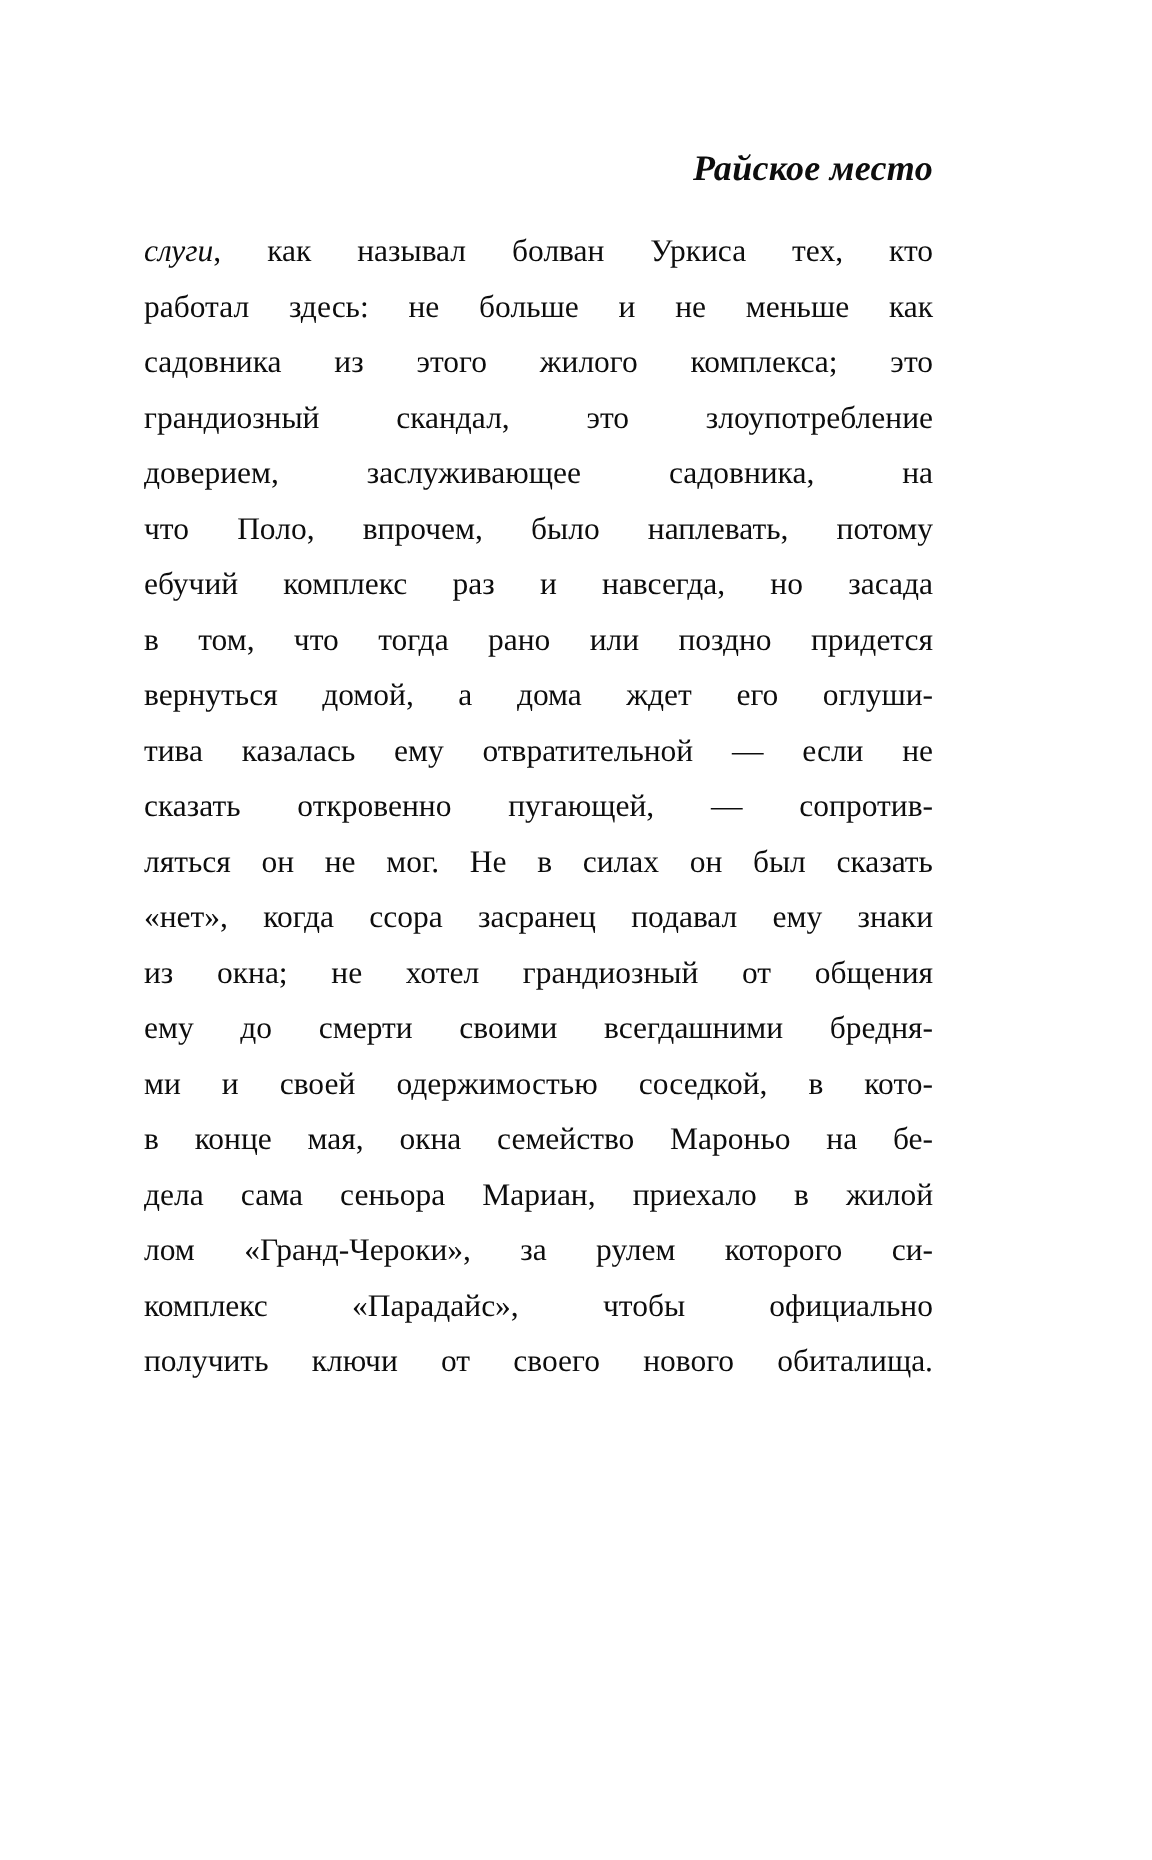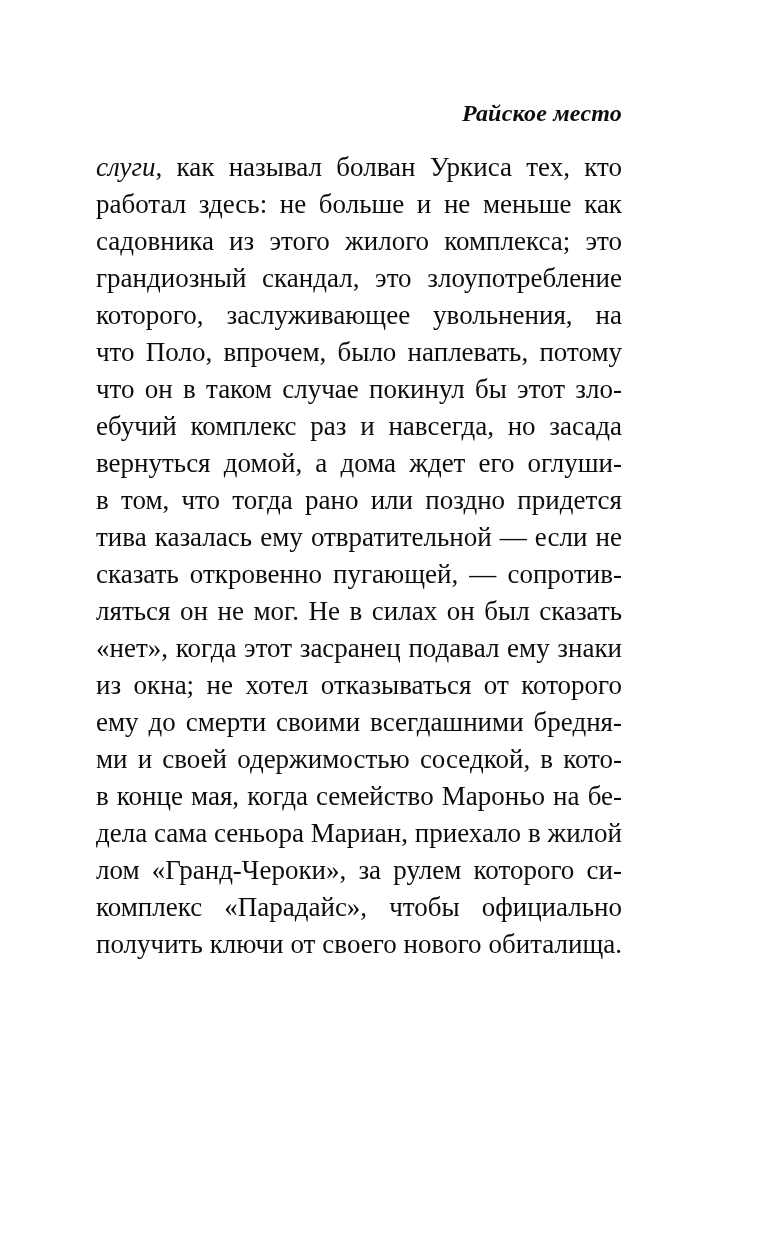--- a/index.html
+++ b/index.html
@@ -28,21 +28,21 @@
     font-style: italic;
     letter-spacing: 0.2px;
   }
   .body-text {
     position: absolute;
     top: 149px;
     left: 96px;
     right: 146px;
   }
   .line {
-    font-size: 27px;
+    font-size: 21px;
     line-height: 37px;
     white-space: normal;
     text-align: justify;
     text-align-last: justify;
     font-family: Liberation Serif, serif;
     -moz-text-align-last: justify;
   }
   .italic {
     font-style: italic;
   }
@@ -61,34 +61,33 @@
 
 <div class="page">
 
   <div class="running-head">Райское место</div>
 
   <div class="body-text">
     <div class="line"><span class="italic">слуги</span><span>, как называл болван Уркиса тех, кто</span></div>
     <div class="line">работал здесь: не больше и не меньше как</div>
     <div class="line">садовника из этого жилого комплекса; это</div>
     <div class="line">грандиозный скандал, это злоупотребление</div>
-    <div class="line">которого, заслуживающее увольнения, на</div>
+    <div class="line">доверием, заслуживающее садовника, на</div>
     <div class="line">что Поло, впрочем, было наплевать, потому</div>
-    <div class="line">что он в таком случае покинул бы этот зло-</div>
     <div class="line">ебучий комплекс раз и навсегда, но засада</div>
+    <div class="line">в том, что тогда рано или поздно придется</div>
     <div class="line">вернуться домой, а дома ждет его оглуши-</div>
-    <div class="line">в том, что тогда рано или поздно придется</div>
     <div class="line">тива казалась ему отвратительной — если не</div>
     <div class="line">сказать откровенно пугающей, — сопротив-</div>
     <div class="line">ляться он не мог. Не в силах он был сказать</div>
-    <div class="line">«нет», когда этот засранец подавал ему знаки</div>
-    <div class="line">из окна; не хотел отказываться от которого</div>
+    <div class="line">«нет», когда ссора засранец подавал ему знаки</div>
+    <div class="line">из окна; не хотел грандиозный от общения</div>
     <div class="line">ему до смерти своими всегдашними бредня-</div>
     <div class="line">ми и своей одержимостью соседкой, в кото-</div>
-    <div class="line">в конце мая, когда семейство Мароньо на бе-</div>
+    <div class="line">в конце мая, окна семейство Мароньо на бе-</div>
     <div class="line">дела сама сеньора Мариан, приехало в жилой</div>
     <div class="line">лом «Гранд-Чероки», за рулем которого си-</div>
     <div class="line">комплекс «Парадайс», чтобы официально</div>
     <div class="line">получить ключи от своего нового обиталища.</div>
   </div>
 
   <div class="page-number">7</div>
 
 </div>
 

